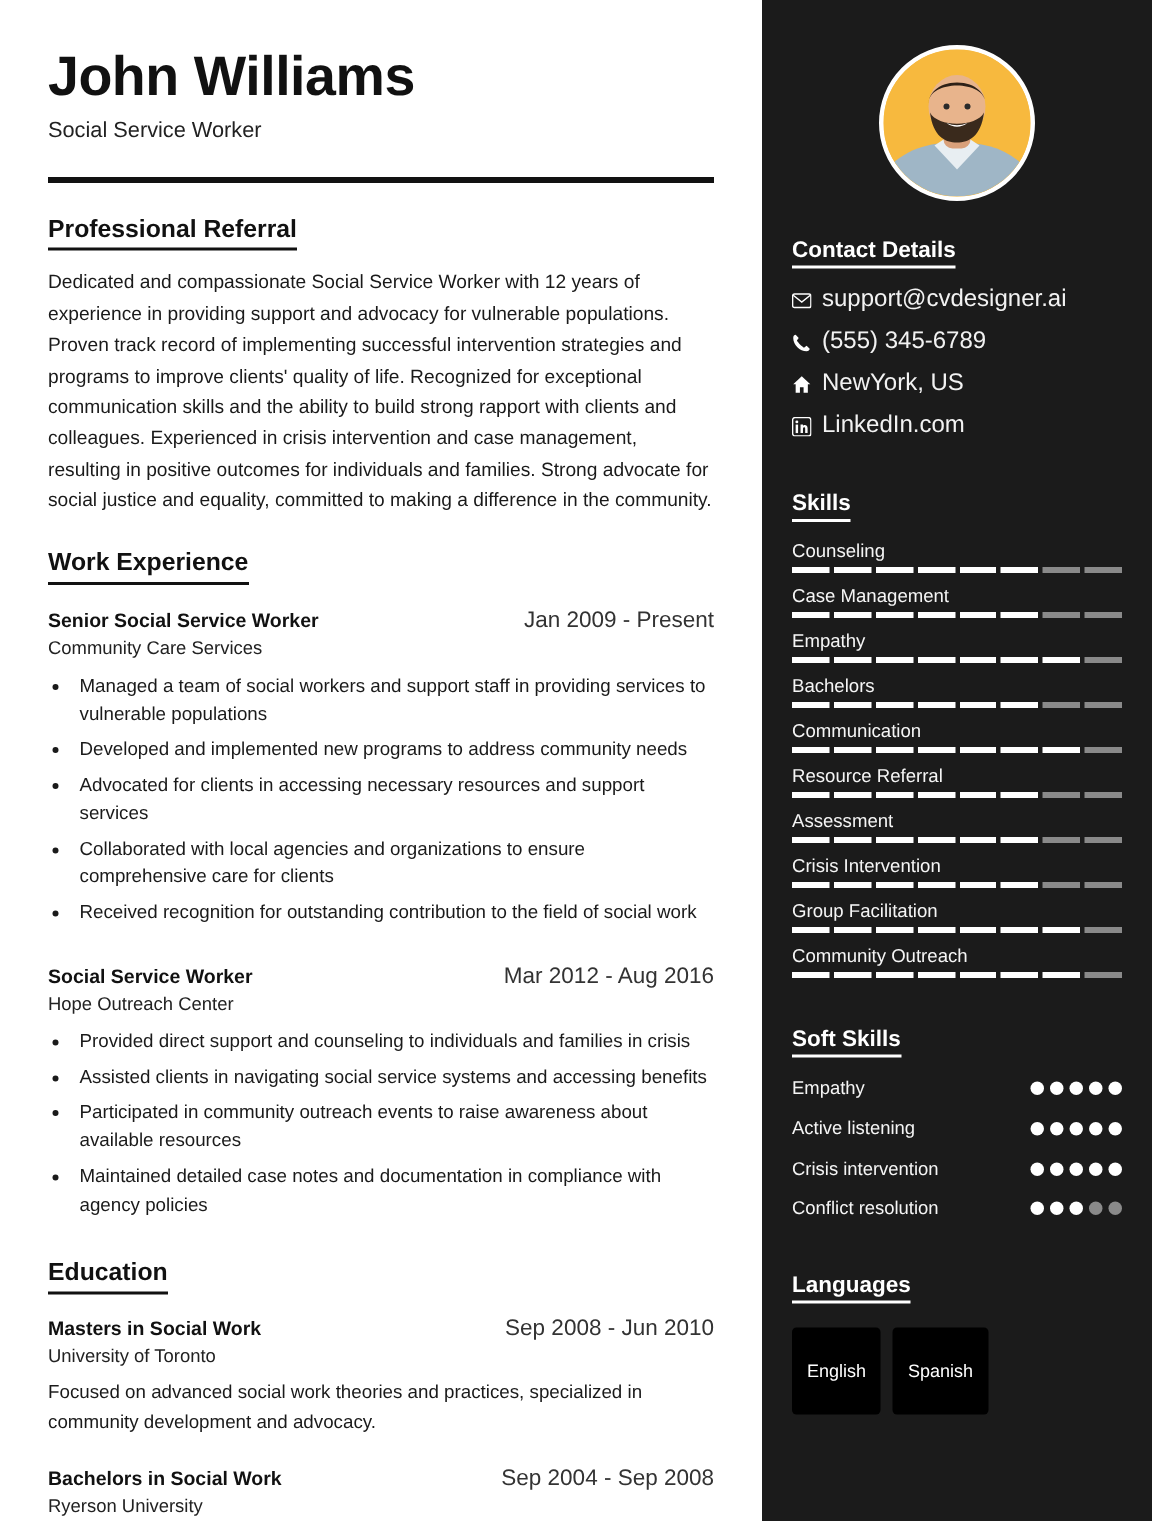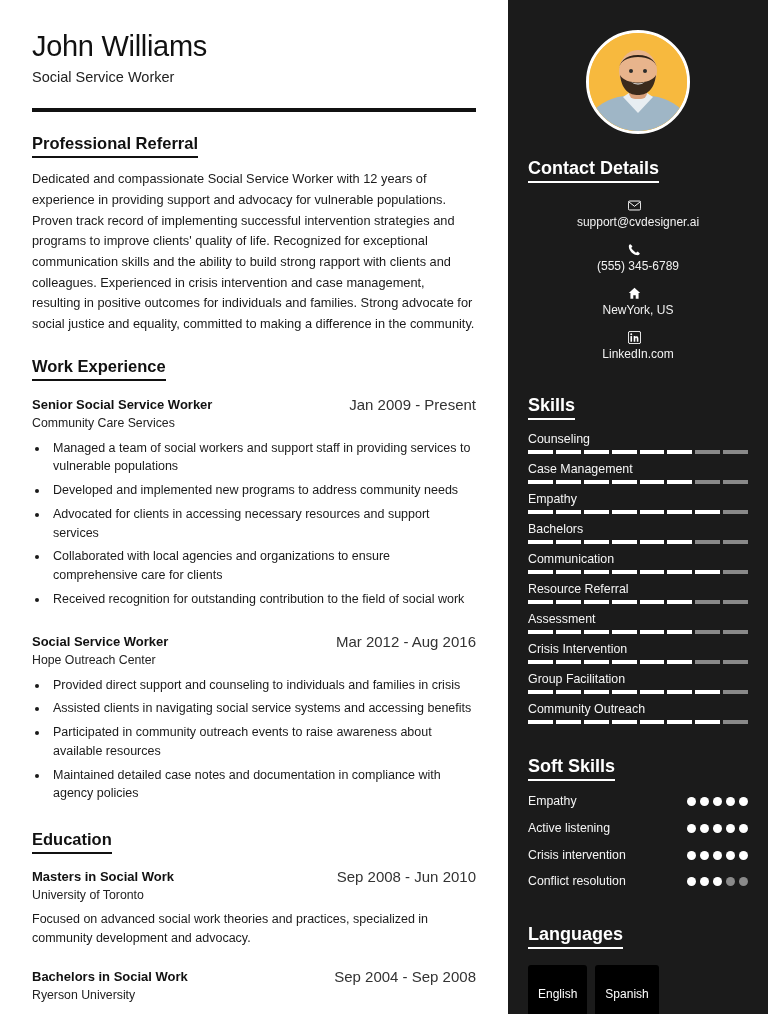--- a/index.html
+++ b/index.html
@@ -17,22 +17,22 @@
   }
 
   
   .left {
     width: 508px;
     background: #ffffff;
     padding: 30px 32px 0 32px;
     color: #111111;
   }
   .name {
-    font-size: 29px;
-    font-weight: normal;
+    font-size: 37px;
+    font-weight: bold;
     letter-spacing: -0.3px;
     color: #111111;
     line-height: 1.15;
   }
   .job-title {
     font-size: 14.5px;
     color: #222222;
     margin-top: 6px;
   }
   .rule {
@@ -114,35 +114,34 @@
   .avatar {
     width: 104px;
     height: 104px;
     border-radius: 50%;
     border: 3px solid #ffffff;
     overflow: hidden;
     background: #f5b942;
     position: relative;
   }
   .r-heading {
-    font-size: 18px;
+    font-size: 15px;
     font-weight: bold;
     color: #ffffff;
     border-bottom: 2px solid #ffffff;
     display: inline-block;
     padding-bottom: 2px;
     margin: 24px 0 12px 0;
   }
   .contact-row {
     display: flex;
     align-items: center;
-    font-size: 12px;
+    font-size: 16px;
     margin-bottom: 10px;
     color: #f2f2f2;
-    flex-direction: column;
   }
   .contact-icon {
     width: 20px;
     flex: 0 0 20px;
     display: flex;
     align-items: center;
     justify-content: flex-start;
     color: #ffffff;
   }
   .contact-icon svg { display: block; }

